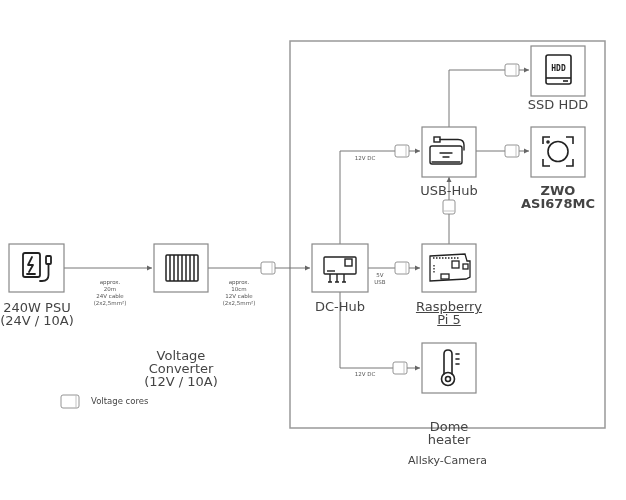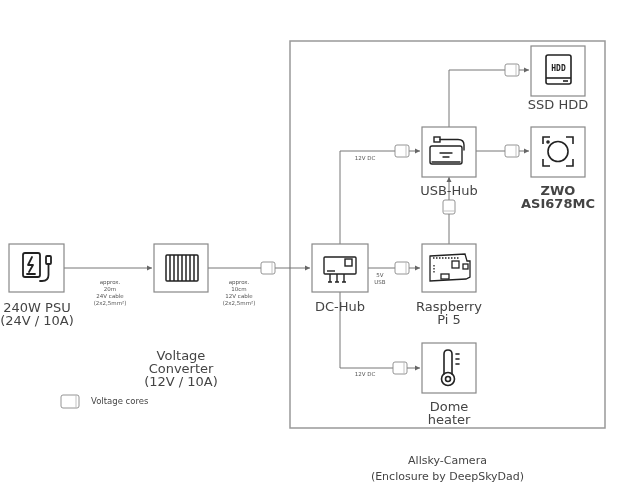--- a/index.html
+++ b/index.html
@@ -137,25 +137,25 @@
 <div class="lbl" style="left:409px;top:184px;width:80px;">
   <div>USB-Hub</div>
 </div>
 <div class="lbl" style="left:518px;top:98px;width:80px;">
   <div>SSD HDD</div>
 </div>
 <div class="lbl" style="left:518px;top:184px;width:80px;font-weight:bold;">
   <div>ZWO</div>
   <div>ASI678MC</div>
 </div>
-<div class="lbl" style="left:409px;top:300px;width:80px;">
+<div class="lbl" style="left:409px;top:300px;width:80px;text-decoration:underline;">
   <div>Raspberry</div>
   <div>Pi 5</div>
 </div>
-<div class="lbl" style="left:409px;top:400px;width:80px;">
+<div class="lbl" style="left:409px;top:420px;width:80px;">
   <div>Dome</div>
   <div>heater</div>
 </div>
 
 <div class="small" style="left:84px;top:279px;width:52px;">
   <div>approx.</div>
   <div>20m</div>
   <div>24V cable</div>
   <div>(2x2,5mm²)</div>
 </div>
@@ -169,14 +169,13 @@
 <div class="small" style="left:370px;top:272px;width:20px;">
   <div>5V</div>
   <div>USB</div>
 </div>
 <div class="small" style="left:350px;top:371px;width:30px;">12V DC</div>
 
 <div class="lbl" style="left:91px;top:395px;text-align:left;font-size:8.5px;">Voltage cores</div>
 
 <div class="big" style="left:340px;top:437px;width:215px;">
   <div>Allsky-Camera</div>
-  <div>(Enclosure by DeepSkyDad)</div>
 </div>
 
 </body></html>

